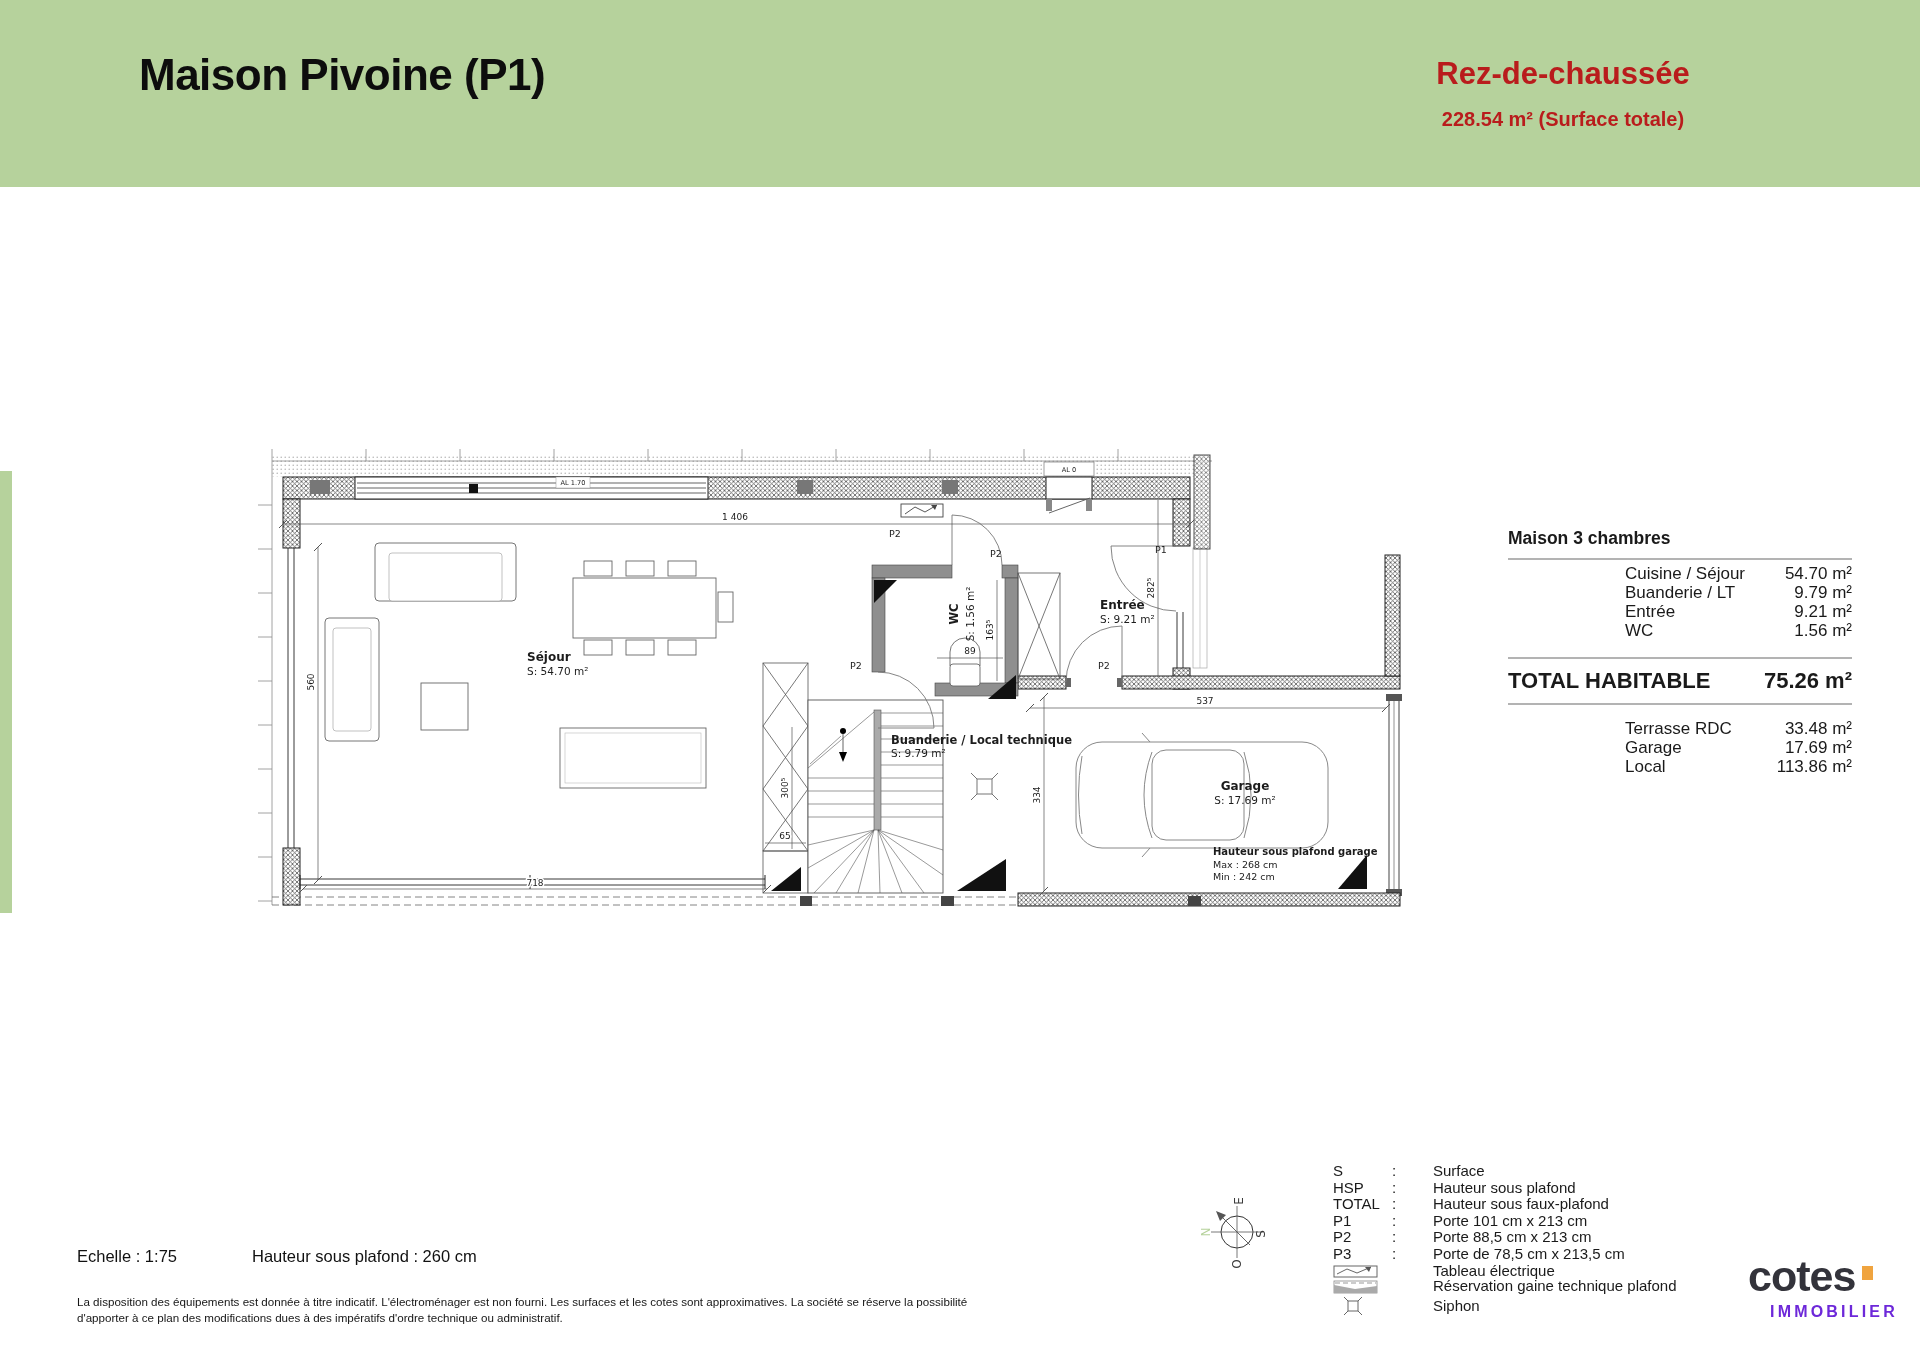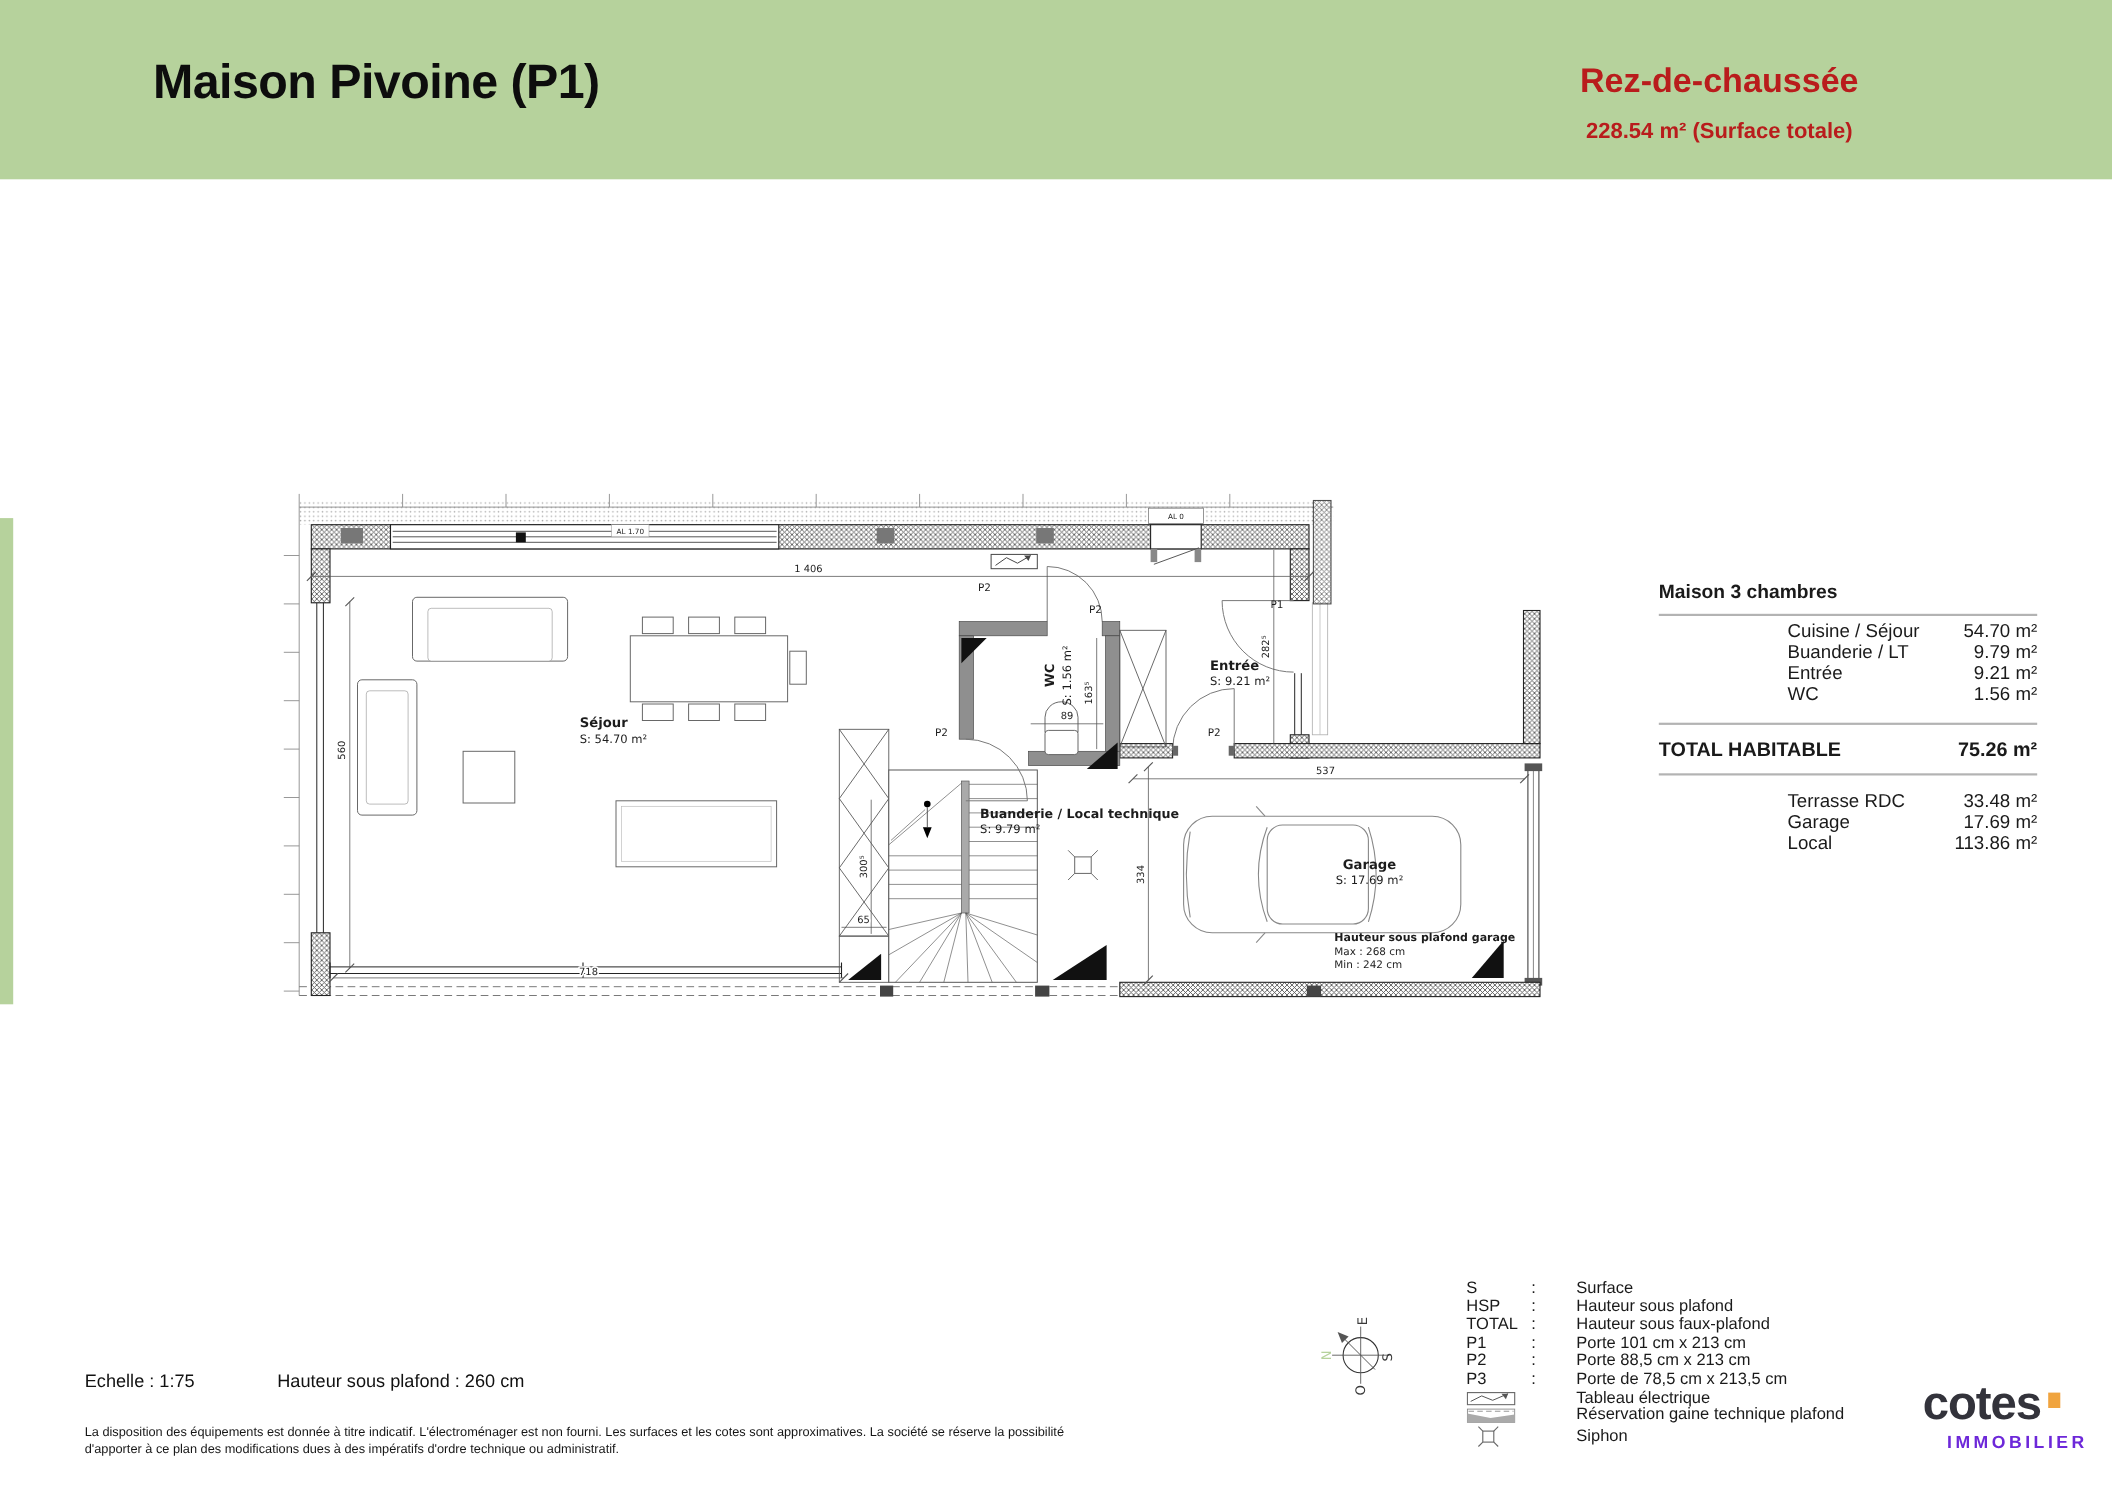--- a/index.html
+++ b/index.html
@@ -1,37 +1,37 @@
 <!DOCTYPE html>
 <html><head>
 <meta charset="utf-8">
 <style>
   html,body{margin:0;padding:0}
   body{width:1920px;height:1358px;position:relative;background:#fff;color:#111;
        font-family:"Liberation Sans",sans-serif;overflow:hidden}
   .abs{position:absolute}
   
-  .header{left:0;top:0;width:1920px;height:163px;background:#b6d29c}
+  .header{left:0;top:0;width:1920px;height:187px;background:#b6d29c}
   .hdr-title{left:139px;top:50px;font-size:44px;font-weight:bold;letter-spacing:-.5px;color:#0d0d0d}
   .hdr-right{left:1398px;top:56px;width:330px;text-align:center;color:#b91c1c}
   .hdr-floor{font-size:31px;font-weight:bold}
   .hdr-surface{font-size:20px;font-weight:bold;margin-top:16px}
   
   .green-strip{left:0;top:471px;width:12px;height:442px;background:#b6d29c}
   
   .stable{left:1508px;top:528px;width:344px;font-size:17px;color:#1a1a1a}
   .tbl-title{font-weight:bold;font-size:17.5px}
   .stable hr{border:none;border-top:2px solid #b3b3b3;margin:0}
   .hr1{margin-top:9px!important}
   .rows{margin-top:4px}
   .trow{display:flex;line-height:19px}
   .trow .lbl{margin-left:117px}
   .trow .val{margin-left:auto}
   .hr2{margin-top:17px!important}
-  .total-row{display:flex;font-weight:bold;font-size:18px;margin:12px 0 12px 0;line-height:20px}
+  .total-row{display:flex;font-weight:bold;font-size:22px;margin:12px 0 12px 0;line-height:20px}
   .total-row .val{margin-left:auto}
   .hr3{margin-bottom:14px!important}
   
   .legend{left:1333px;top:1163px;font-size:15px;color:#1a1a1a}
   .lrow{display:grid;grid-template-columns:59px 41px auto;line-height:16.6px}
   .lsymrow{display:grid;grid-template-columns:100px auto;line-height:15.4px;align-items:center}
   .lsymrow svg{display:block;margin-top:1px}
   
   .echelle{left:77px;top:1247px;font-size:16.5px}
   .hsp-note{left:252px;top:1247px;font-size:16.5px}

